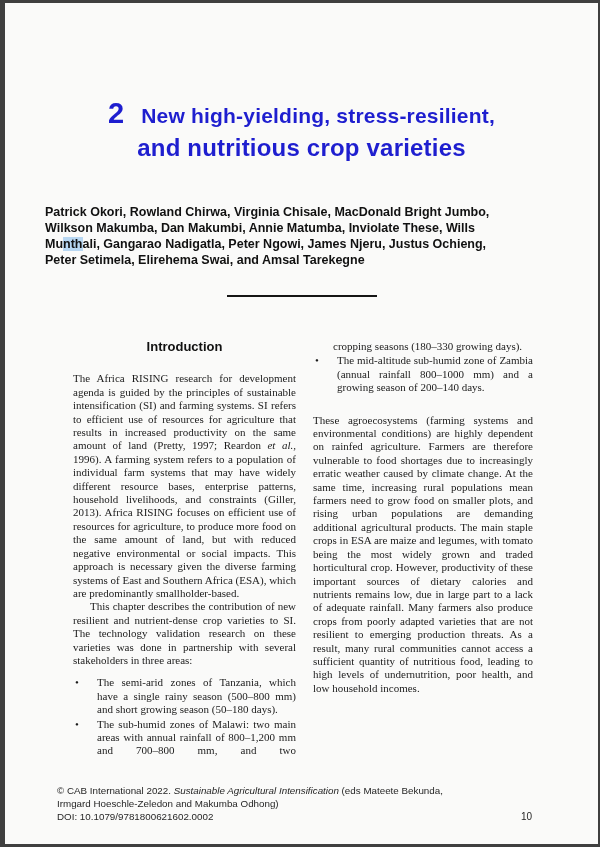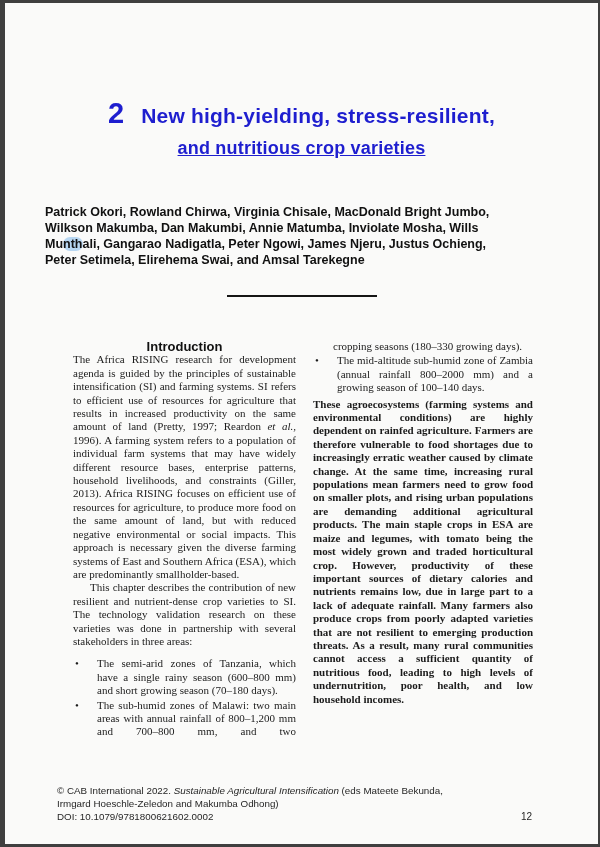--- a/index.html
+++ b/index.html
@@ -30,34 +30,34 @@
     font-weight: bold;
   }
   .title-line1 { line-height: 30px; }
   .chapter-num {
     font-size: 29px;
     line-height: 30px;
     margin-right: 17px;
     vertical-align: baseline;
   }
   .title-text { font-size: 21px; line-height: 30px; letter-spacing: 0.2px; }
-  .title-line2 { font-size: 18px; line-height: 30px; letter-spacing: 0.2px; text-decoration: underline; }
+  .title-line2 { font-size: 24px; line-height: 30px; letter-spacing: 0.2px; }
 
   
   .authors {
     position: absolute;
     top: 201px; left: 40px; right: 40px;
     text-align: left;
     font-family: "Liberation Sans", sans-serif;
     font-weight: bold;
     font-size: 12.5px;
     line-height: 16px;
     color: #111;
   }
-  .sel-highlight { background: var(--selection_highlight); border-radius: 7px; }
+  .sel-highlight { background: var(--selection_highlight); }
 
   
   .divider {
     position: absolute;
     top: 292px; left: 50%;
     width: 150px; height: 0;
     border-top: 2px solid #151515;
     transform: translateX(-50%);
   }
 
@@ -76,39 +76,40 @@
     hyphens: auto;
   }
   .col-left  { width: 223px; }
   .col-right { width: 220px; }
 
   .intro-heading {
     font-family: "Liberation Sans", sans-serif;
     font-weight: bold;
     font-size: 13px;
     text-align: center;
+    margin-bottom: 19px;
     color: #111;
   }
   .para { text-align: justify; }
   .para.indent { text-indent: 17px; }
 
   .bullet-list { margin-top: 9px; }
   .bullet-item {
     position: relative;
     padding-left: 24px;
     margin-top: 1px;
     text-align: justify;
   }
   .bullet-glyph {
     position: absolute;
     left: 2px; top: 0;
   }
   .justify-last { text-align-last: justify; }
   .hang-cont { padding-left: 20px; }
-  .para-gap { margin-top: 3px; font-weight: bold; }
+  .para-gap { margin-top: 19px; }
 
   
   .footer {
     position: absolute;
     top: 781px; left: 52px; right: 66px;
     font-family: "Liberation Sans", sans-serif;
     font-size: 9.8px;
     line-height: 13px;
     color: #262626;
   }
@@ -128,56 +129,56 @@
 
   <div class="title-block">
     <div class="title-line1">
       <span class="chapter-num">2</span><span class="title-text">New high-yielding, stress-resilient,</span>
     </div>
     <div class="title-line2">and nutritious crop varieties</div>
   </div>
 
   <div class="authors">
     <div>Patrick Okori, Rowland Chirwa, Virginia Chisale, MacDonald Bright Jumbo,</div>
-    <div>Wilkson Makumba, Dan Makumbi, Annie Matumba, Inviolate Mosha, Wills</div>
+    <div>Wilkson Makumba, Dan Makumbi, Annie Matumba, Inviolate These, Wills</div>
     <div><span>Mu</span><span class="sel-highlight">nth</span><span>ali, Gangarao Nadigatla, Peter Ngowi, James Njeru, Justus Ochieng,</span></div>
     <div>Peter Setimela, Elirehema Swai, and Amsal Tarekegne</div>
   </div>
 
   <div class="divider"></div>
 
   <div class="columns">
 
     <div class="col-left">
       <div class="intro-heading">Introduction</div>
       <p class="para"><span>The Africa RISING research for development agenda is guided by the principles of sustainable intensification (SI) and farming systems. SI refers to efficient use of resources for agriculture that results in increased productivity on the same amount of land (Pretty, 1997; Reardon </span><i>et al.</i><span>, 1996). A farming system refers to a population of individual farm systems that may have widely different resource bases, enterprise patterns, household livelihoods, and constraints (Giller, 2013). Africa RISING focuses on efficient use of resources for agriculture, to produce more food on the same amount of land, but with reduced negative environmental or social impacts. This approach is necessary given the diverse farming systems of East and Southern Africa (ESA), which are predominantly smallholder-based.</span></p>
       <p class="para indent">This chapter describes the contribution of new resilient and nutrient-dense crop varieties to SI. The technology validation research on these varieties was done in partnership with several stakeholders in three areas:</p>
       <div class="bullet-list">
         <div class="bullet-item">
           <span class="bullet-glyph">•</span>
-          <span>The semi-arid zones of Tanzania, which have a single rainy season (600–800 mm) and short growing season (70–180 days).</span>
+          <span>The semi-arid zones of Tanzania, which have a single rainy season (500–800 mm) and short growing season (50–180 days).</span>
         </div>
         <div class="bullet-item justify-last">
           <span class="bullet-glyph">•</span>
           <span>The sub-humid zones of Malawi: two main areas with annual rainfall of 800–1,200 mm and 700–800 mm, and two</span>
         </div>
       </div>
     </div>
 
     <div class="col-right">
       <div class="hang-cont">cropping seasons (180–330 growing days).</div>
       <div class="bullet-item">
         <span class="bullet-glyph">•</span>
-        <span>The mid-altitude sub-humid zone of Zambia (annual rainfall 800–2000 mm) and a growing season of 100–140 days.</span>
+        <span>The mid-altitude sub-humid zone of Zambia (annual rainfall 800–1000 mm) and a growing season of 200–140 days.</span>
       </div>
       <p class="para para-gap">These agroecosystems (farming systems and environmental conditions) are highly dependent on rainfed agriculture. Farmers are therefore vulnerable to food shortages due to increasingly erratic weather caused by climate change. At the same time, increasing rural populations mean farmers need to grow food on smaller plots, and rising urban populations are demanding additional agricultural products. The main staple crops in ESA are maize and legumes, with tomato being the most widely grown and traded horticultural crop. However, productivity of these important sources of dietary calories and nutrients remains low, due in large part to a lack of adequate rainfall. Many farmers also produce crops from poorly adapted varieties that are not resilient to emerging production threats. As a result, many rural communities cannot access a sufficient quantity of nutritious food, leading to high levels of undernutrition, poor health, and low household incomes.</p>
     </div>
 
   </div>
 
   <div class="footer">
     <div><span>© CAB International 2022. </span><span class="italic">Sustainable Agricultural Intensification</span><span> (eds Mateete Bekunda,</span></div>
     <div>Irmgard Hoeschle-Zeledon and Makumba Odhong)</div>
     <div>DOI: 10.1079/9781800621602.0002</div>
-    <div class="page-number">12</div>
+    <div class="page-number">10</div>
   </div>
 
 </div>
 
 </body></html>

